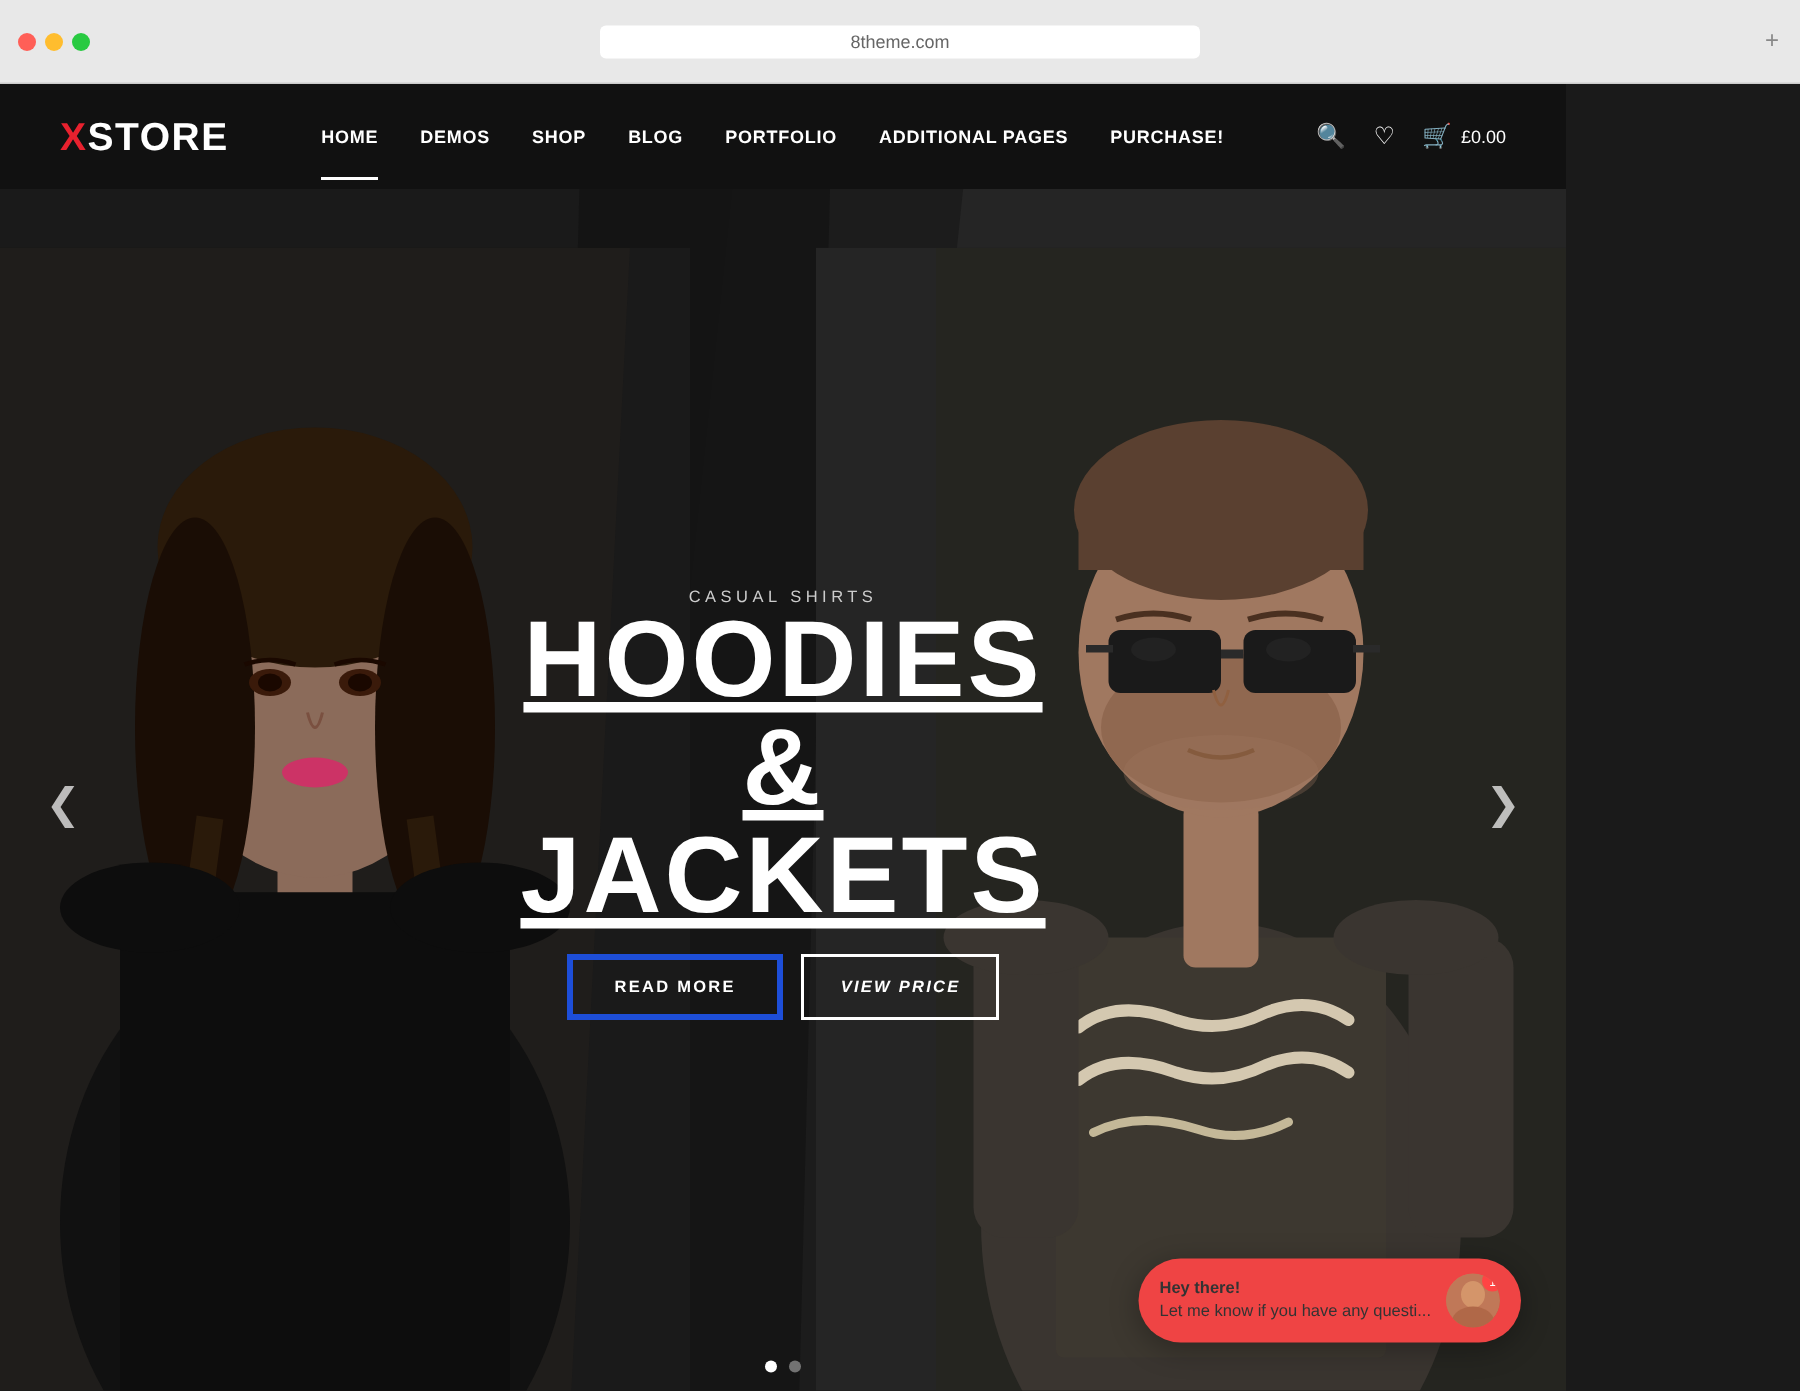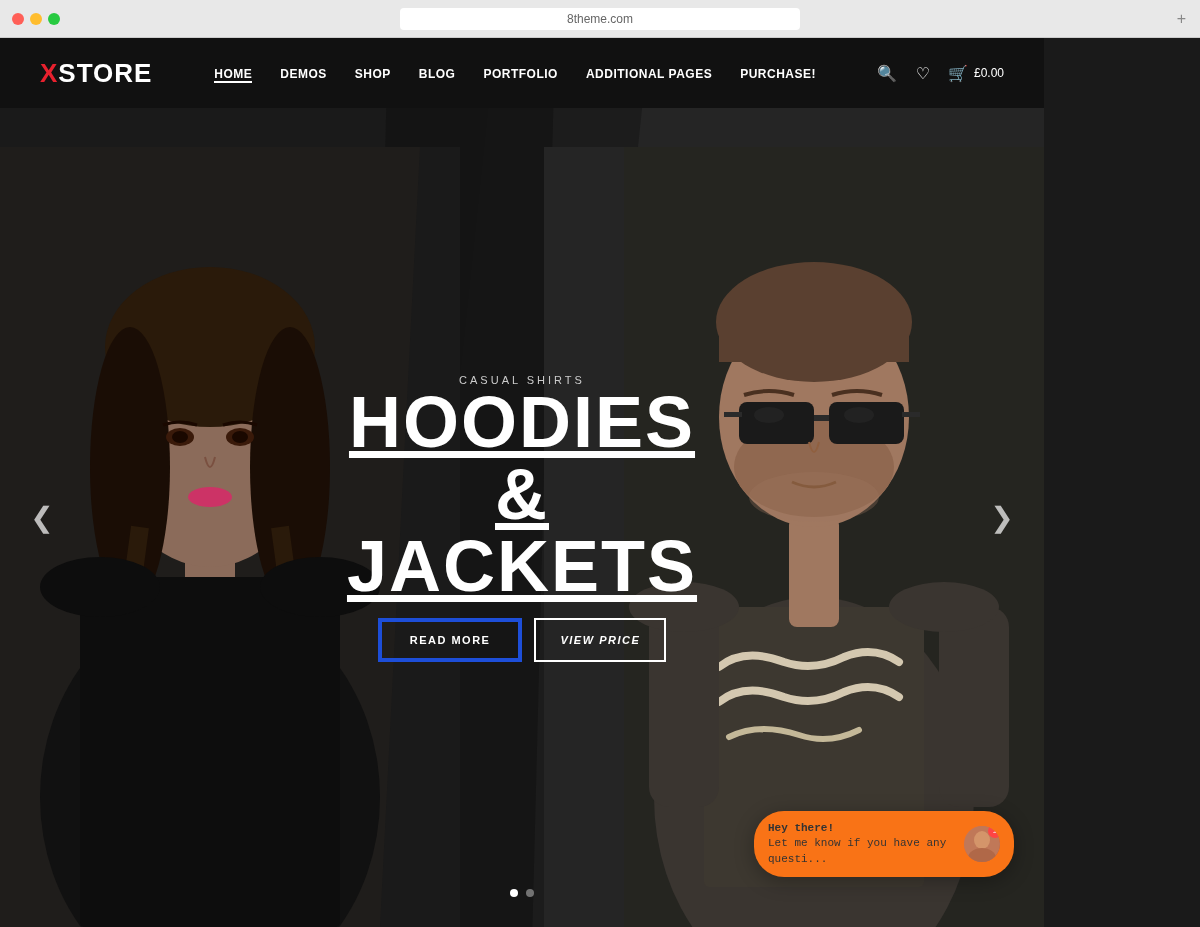--- a/index.html
+++ b/index.html
@@ -8,21 +8,21 @@
       width: 1200px;
       height: 927px;
       background: #1a1a1a;
       font-family: Arial, sans-serif;
       overflow: hidden;
     }
 
     
     .browser-chrome {
       width: 1200px;
-      height: 38px;
+      height: 56px;
       background: #e8e8e8;
       display: flex;
       align-items: center;
       padding: 0 12px;
       gap: 8px;
       border-bottom: 1px solid #ccc;
       position: relative;
     }
 
     .traffic-lights {
@@ -113,21 +113,21 @@
       text-decoration: none;
       color: white;
       font-size: 12px;
       font-weight: 600;
       letter-spacing: 0.5px;
       text-transform: uppercase;
     }
 
     .nav-links li.active a {
       border-bottom: 2px solid white;
-      padding-bottom: 0;
+      padding-bottom: 20px;
     }
 
     .nav-icons {
       display: flex;
       align-items: center;
       gap: 18px;
     }
 
     .nav-icon {
       color: white;
@@ -326,26 +326,25 @@
 
     
     .chat-widget {
       position: absolute;
       bottom: 50px;
       right: 30px;
       z-index: 20;
       display: flex;
       align-items: center;
       gap: 10px;
-      background: #f97316;
+      background: #ef4444;
       border-radius: 30px;
       padding: 10px 14px;
       box-shadow: 0 4px 20px rgba(0,0,0,0.3);
       max-width: 260px;
-      font-family: Liberation Mono, monospace;
     }
 
     .chat-text {
       font-size: 11px;
       color: #333;
       line-height: 1.4;
     }
 
     .chat-avatar {
       width: 36px;

